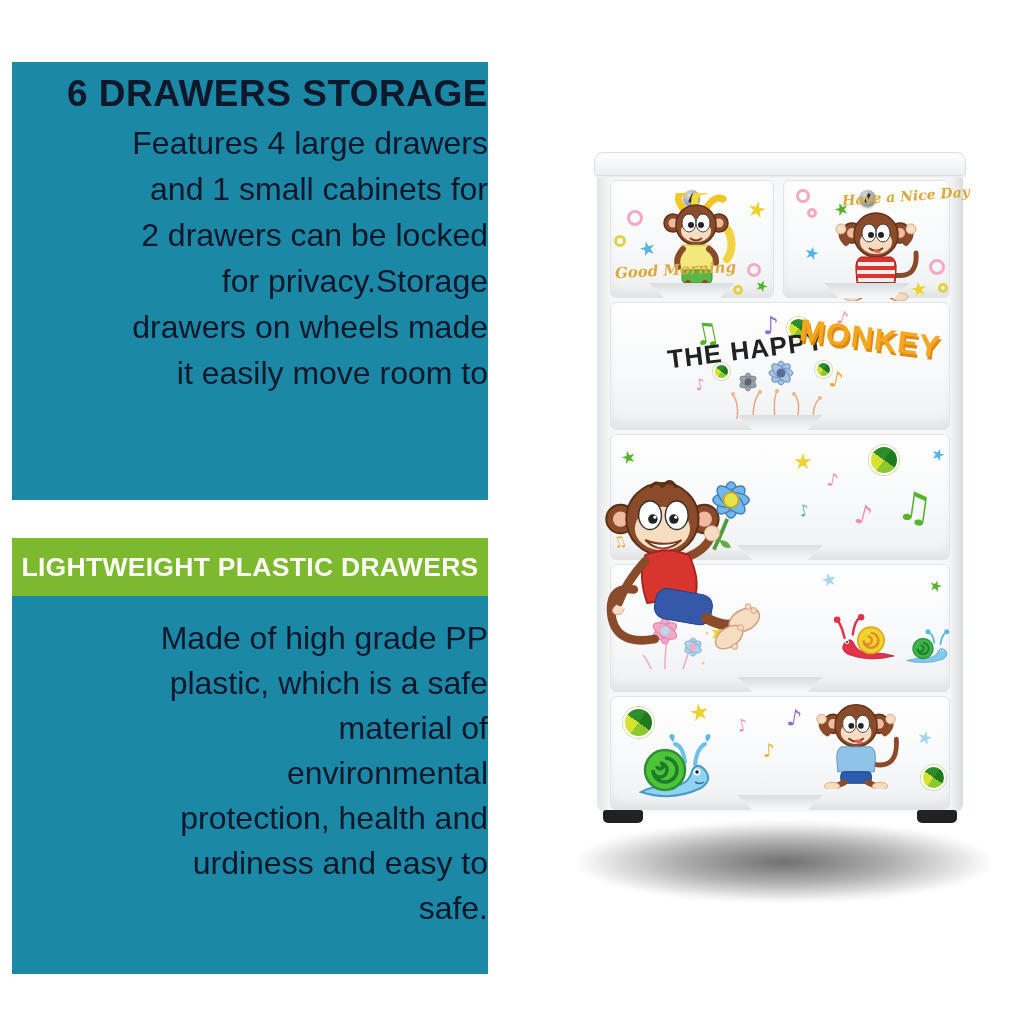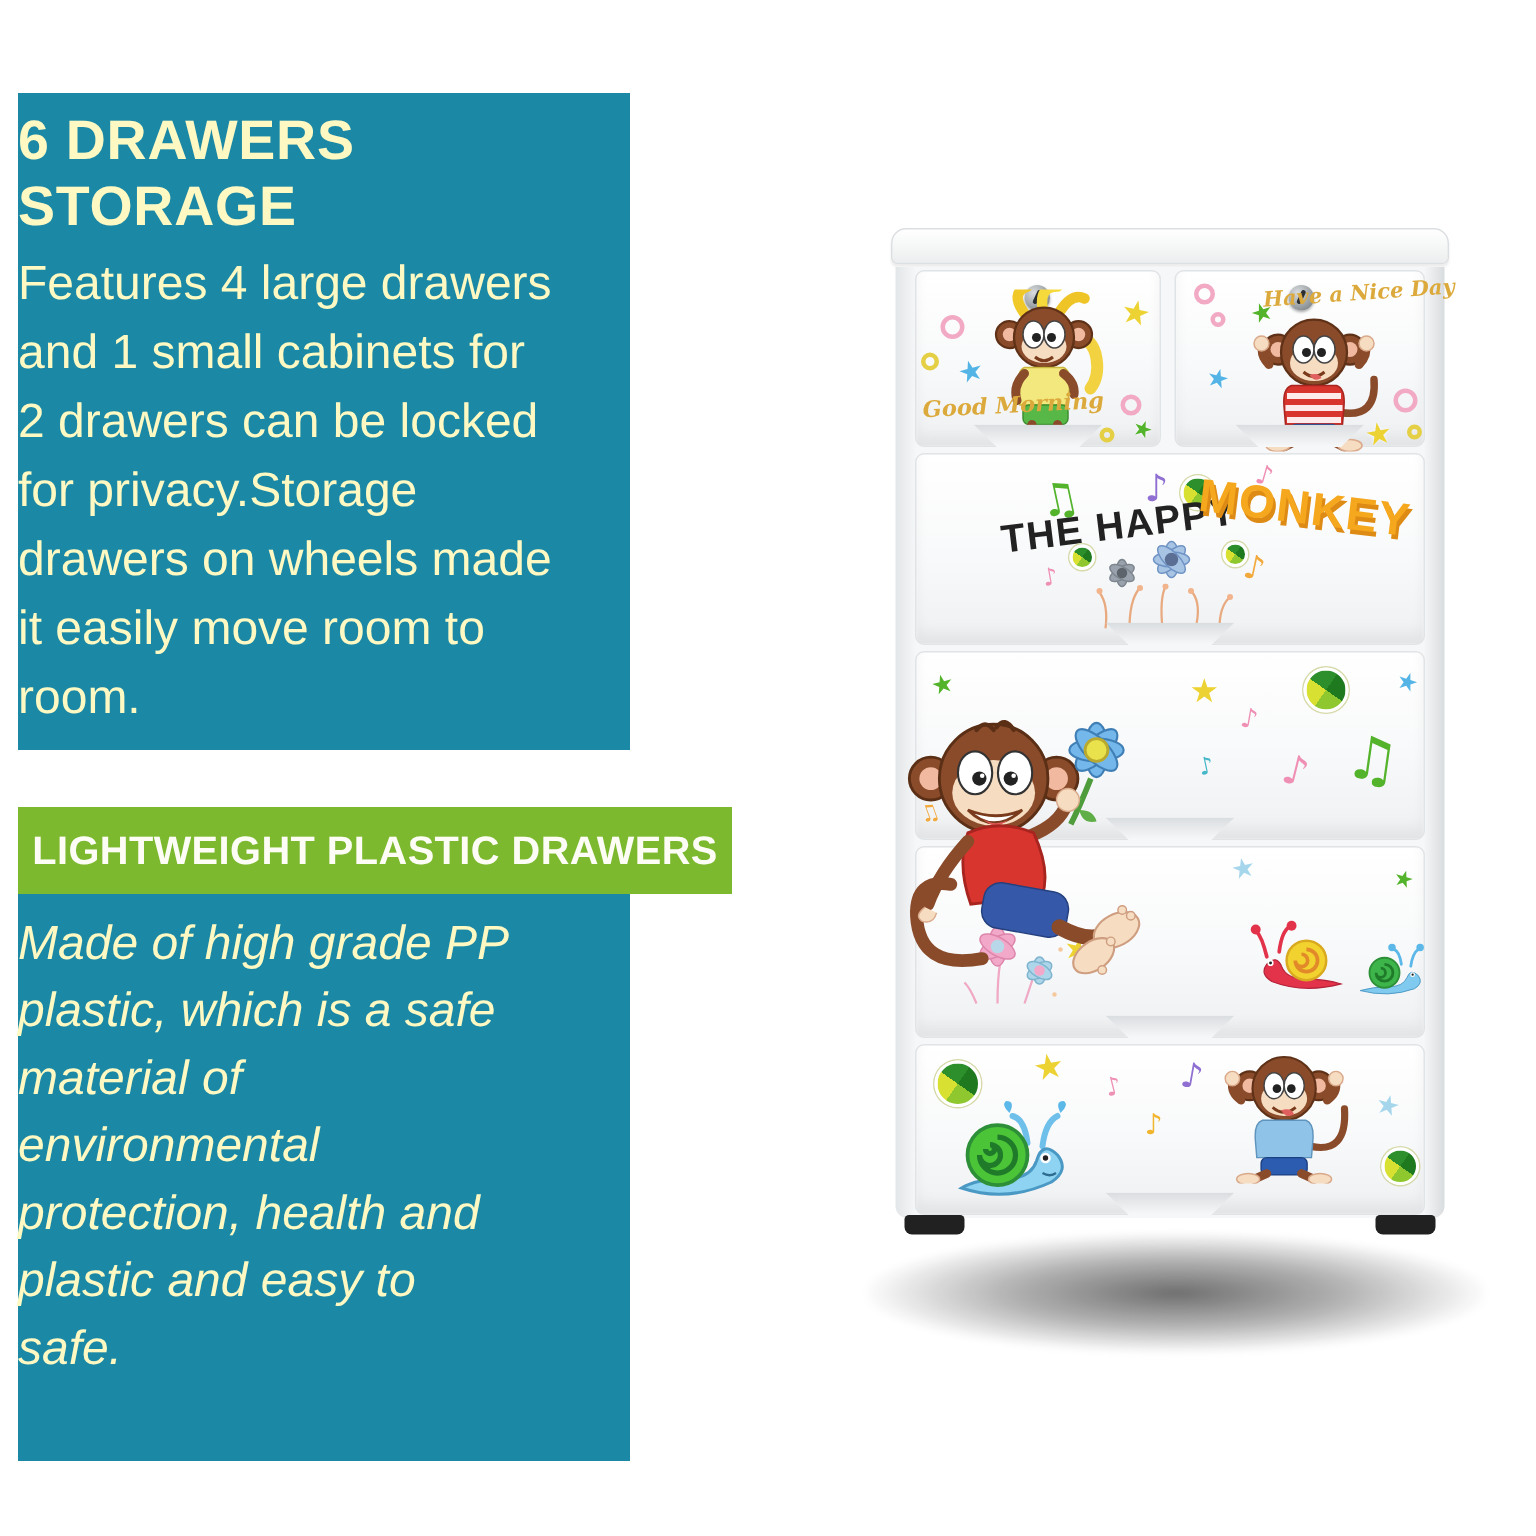--- a/index.html
+++ b/index.html
@@ -1,29 +1,29 @@
 <!DOCTYPE html>
 <html style="--teal: #1b88a6; --green: #7cb92e; --gold: #dcaa3c; --orange: #f5a71d;"><head>
 <meta charset="utf-8">
 <style>
   html,body{margin:0;padding:0;background:#fff;}
   body{width:1024px;height:1024px;position:relative;overflow:hidden;
        font-family:"Liberation Sans",sans-serif;}
   .canvas{position:absolute;inset:0;background:#fff;}
 
   
-  .panel{position:absolute;left:12px;width:408px;background:var(--teal,#1b88a6);
-         color:#fef9c3;text-align:left;box-sizing:border-box;}
+  .panel{position:absolute;left:12px;width:476px;background:var(--teal,#1b88a6);
+         color:#0f172a;text-align:right;box-sizing:border-box;}
   .panel-storage{top:62px;height:438px;padding-top:8px;}
   .panel-title{font-weight:700;font-size:37px;line-height:1.2;letter-spacing:.5px;margin:2px 0 4px 0;}
   .panel-line{font-size:32px;line-height:46px;font-weight:400;}
   .green-header{position:absolute;left:12px;top:538px;width:476px;height:58px;
     background:var(--green,#7cb92e);color:#fdfdf6;display:flex;align-items:center;
     justify-content:center;font-weight:700;font-size:26.5px;letter-spacing:.3px;}
-  .panel-lightweight{top:596px;height:378px;padding-top:10px;font-style:italic;}
+  .panel-lightweight{top:596px;height:378px;padding-top:20px;}
   .panel-lightweight .panel-line{font-size:32px;line-height:45px;}
 
   
   .cabinet{position:absolute;left:597px;top:152px;width:366px;height:660px;}
   .cab-cap{position:absolute;left:-3px;top:0;width:372px;height:24px;
      background:linear-gradient(#ffffff,#eceeef);border:1px solid #dcdfe1;
      border-radius:10px 10px 4px 4px;box-sizing:border-box;
      box-shadow:0 2px 2px rgba(0,0,0,.08);}
   .cab-body{position:absolute;left:0;top:26px;width:366px;height:634px;
      background:linear-gradient(90deg,#e3e6e8 0,#f6f7f8 14px,#f6f7f8 352px,#d9dcde 100%);
@@ -77,34 +77,33 @@
 <div class="canvas">
 
   <section class="panel panel-storage">
     <h1 class="panel-title">6 DRAWERS STORAGE</h1>
     <div class="panel-line">Features 4 large drawers</div>
     <div class="panel-line">and 1 small cabinets for</div>
     <div class="panel-line">2 drawers can be locked</div>
     <div class="panel-line">for privacy.Storage</div>
     <div class="panel-line">drawers on wheels made</div>
     <div class="panel-line">it easily move room to</div>
-    <div class="panel-line">room.</div>
   </section>
 
   <div class="green-header">
     <span>LIGHTWEIGHT PLASTIC DRAWERS</span>
   </div>
 
   <section class="panel panel-lightweight">
     <div class="panel-line">Made of high grade PP</div>
     <div class="panel-line">plastic, which is a safe</div>
     <div class="panel-line">material of</div>
     <div class="panel-line">environmental</div>
     <div class="panel-line">protection, health and</div>
-    <div class="panel-line">plastic and easy to</div>
+    <div class="panel-line">urdiness and easy to</div>
     <div class="panel-line">safe.</div>
   </section>
 
   <div class="cabinet">
     <div class="cab-cap"></div>
     <div class="cab-body">
 
       <div class="drawer" style="left:13px;top:2px;width:164px;height:118px;">
         <div class="lock" style="left:72px;"></div>
         <span class="st ring c-pink" style="left:16px;top:29px;width:16px;height:16px;"></span>

